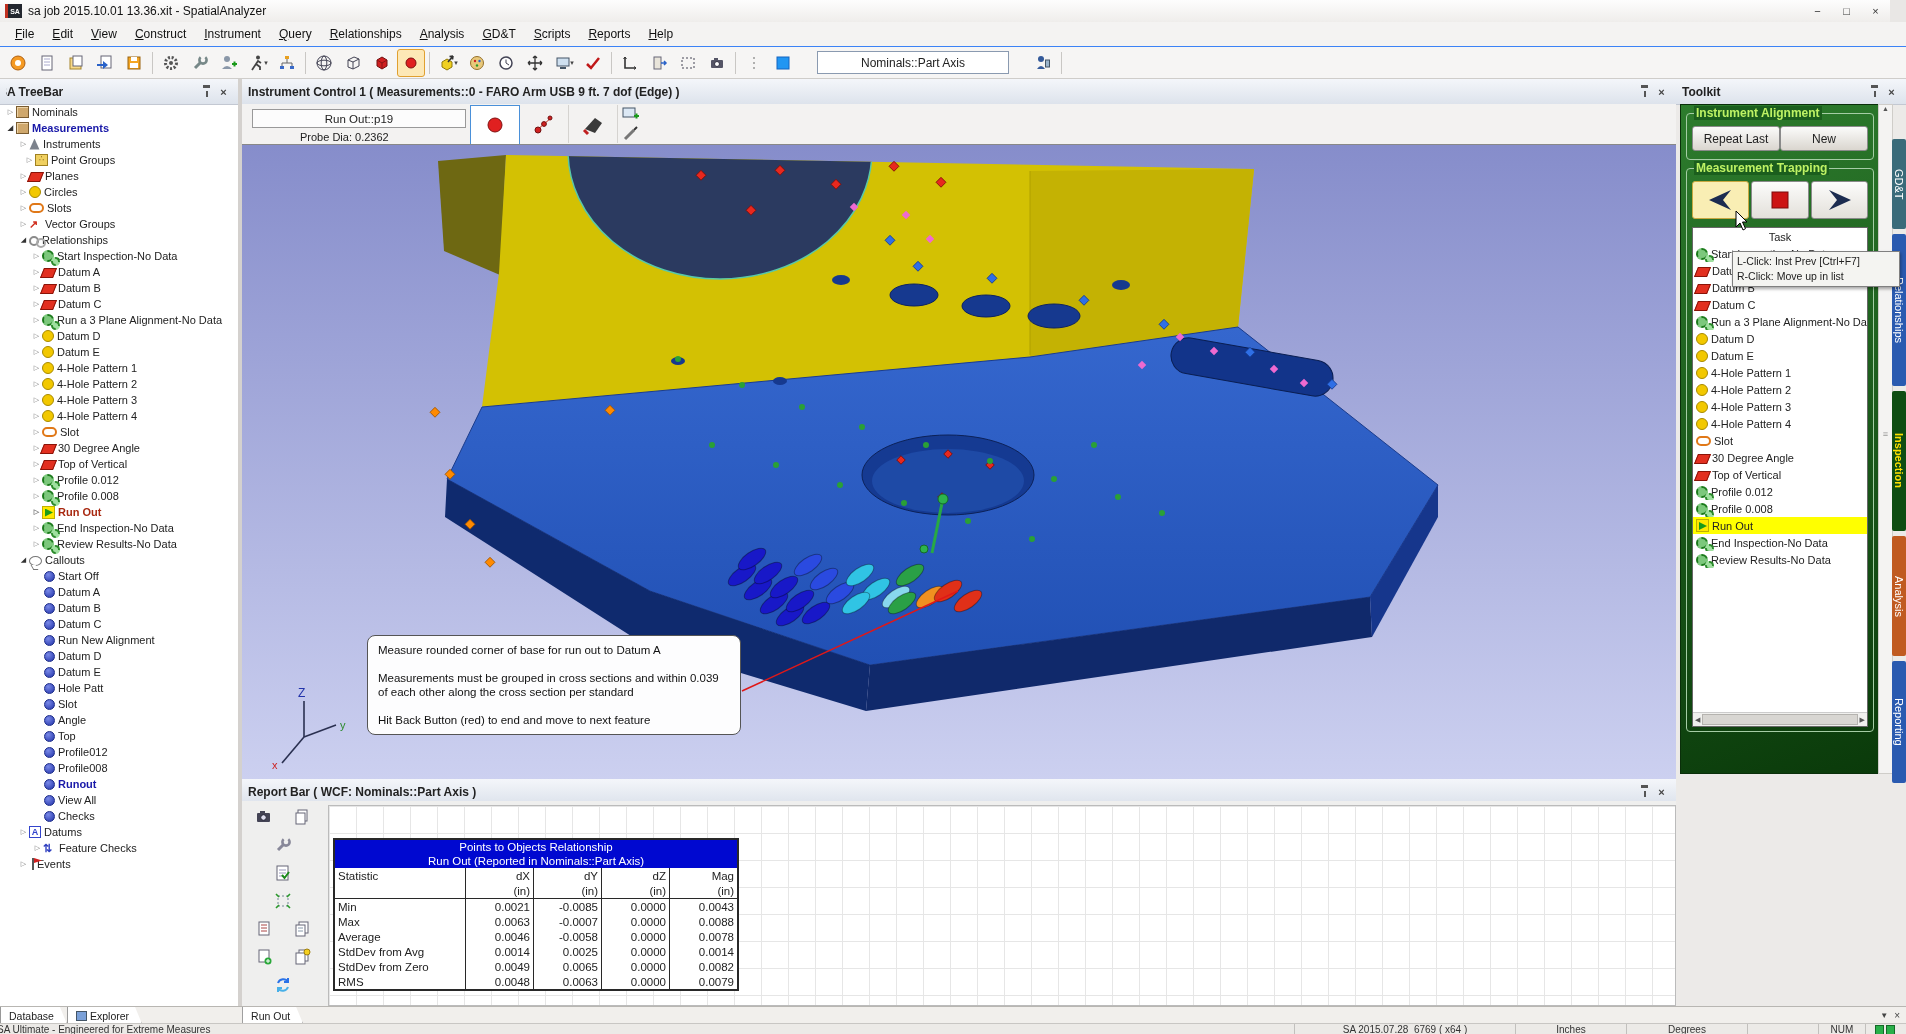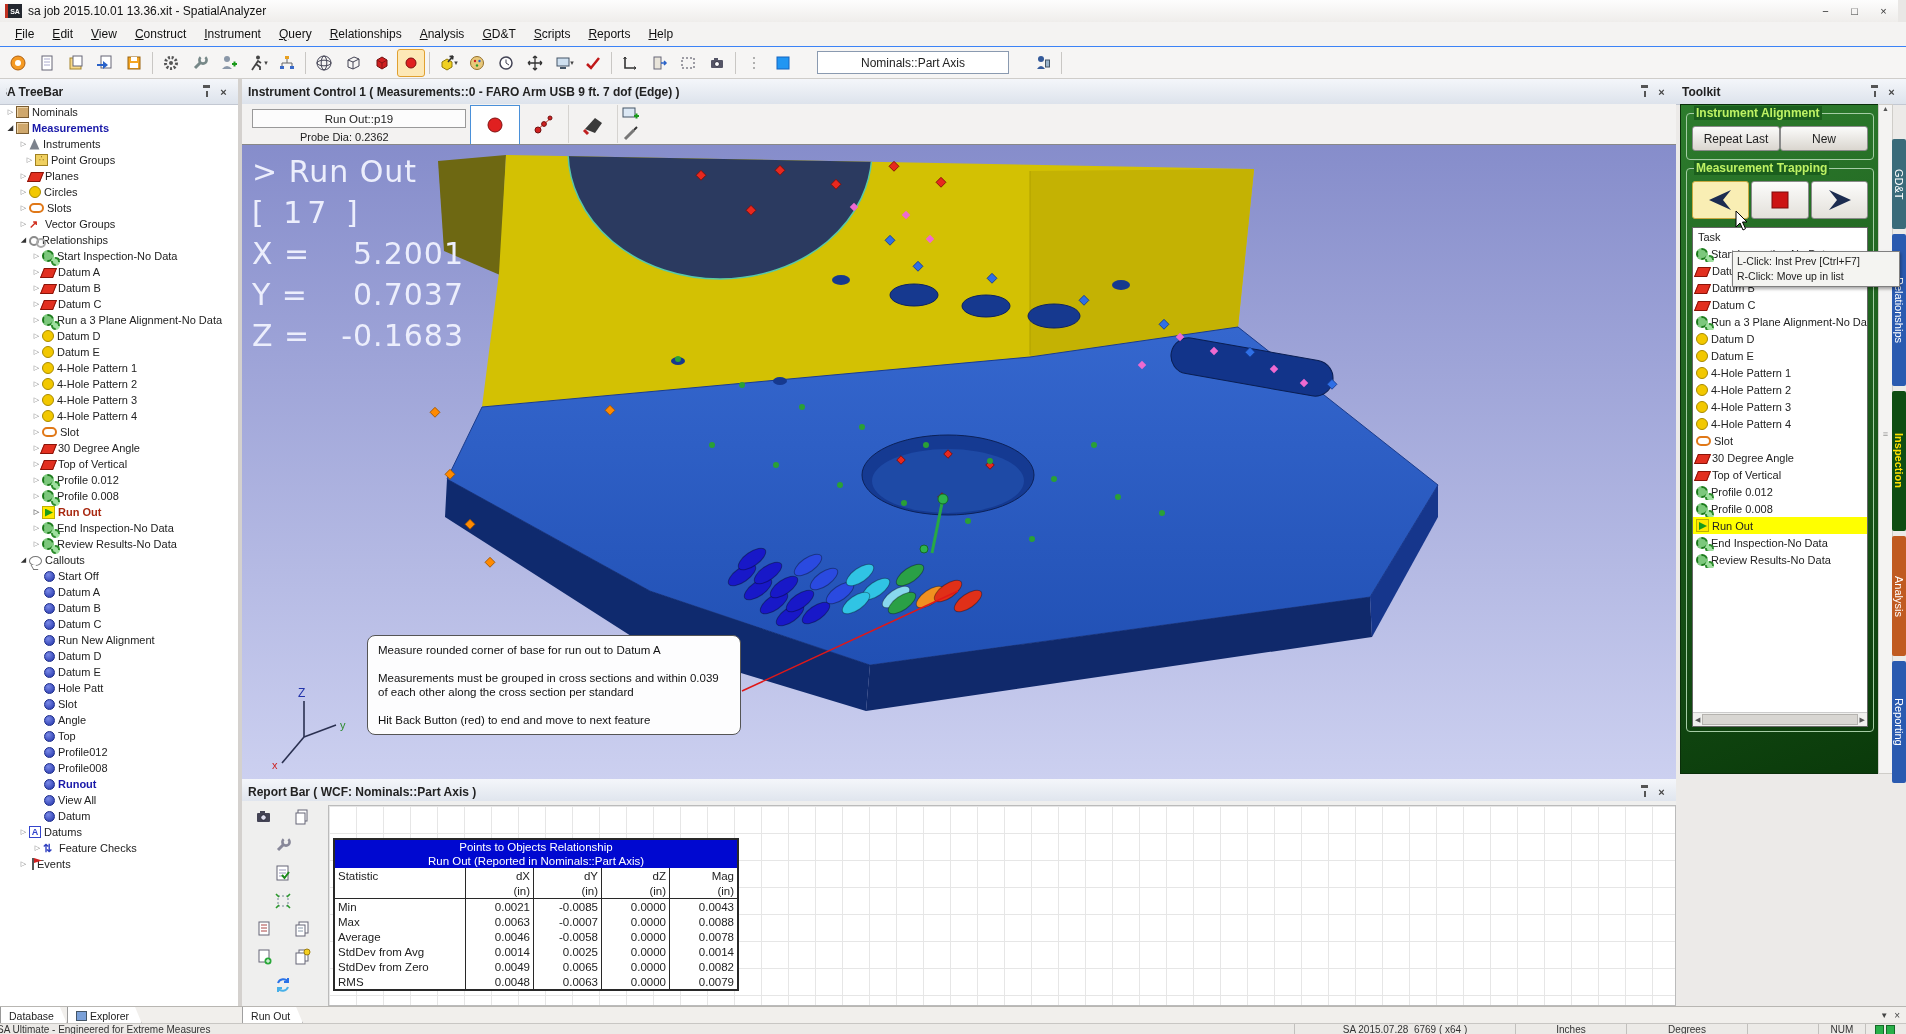--- a/index.html
+++ b/index.html
@@ -1,19 +1,19 @@
 <!DOCTYPE html>
 <html><head>
 <meta charset="utf-8">
 <style>
   html,body{margin:0;padding:0;background:#555;}
   .app{position:relative;width:1906px;height:1034px;background:#e9e7e5;
        font-family:"Liberation Sans",sans-serif;overflow:hidden;color:#222;}
   
-  .titlebar{position:absolute;left:0;top:0;right:8px;height:22px;
+  .titlebar{position:absolute;left:0;top:0;right:16px;height:22px;
     background:linear-gradient(#fdfdfd,#efedeb);border-bottom:1px solid #d8d4d0;
     display:flex;align-items:center;}
   .app-icon{width:14px;height:14px;margin:0 6px 0 5px;background:#23272f;color:#fff;
     font-size:7px;font-weight:bold;display:flex;align-items:center;justify-content:center;
     border-left:3px solid #c03020;flex:none;}
   .title-text{font-size:12px;color:#111;white-space:nowrap;}
   .win-btns{margin-left:auto;display:flex;height:100%;}
   .win-btn{width:29px;display:flex;align-items:center;justify-content:center;
     font-size:11px;color:#333;}
   
@@ -621,21 +621,21 @@
           <span>Runout</span>
         </div>
         <div class="tree-row " style="padding-left:31px">
           <span class="exp exp-n"></span>
           <span class="ti ti-dot"></span>
           <span>View All</span>
         </div>
         <div class="tree-row " style="padding-left:31px">
           <span class="exp exp-n"></span>
           <span class="ti ti-dot"></span>
-          <span>Datum</span>
+          <span>Checks</span>
         </div>
         <div class="tree-row " style="padding-left:18px">
           <span class="exp exp-c">▷</span>
           <span class="ti ti-datumA"></span>
           <span>Datums</span>
         </div>
         <div class="tree-row " style="padding-left:32px">
           <span class="exp exp-c">▷</span>
           <span class="ti ti-fc"></span>
           <span>Feature Checks</span>
@@ -833,38 +833,20 @@
         <g stroke="#2a3050" stroke-width="1.6" fill="none">
           <line x1="62" y1="592" x2="62" y2="556"></line>
             <line x1="62" y1="592" x2="94" y2="580"></line>
             <line x1="62" y1="592" x2="40" y2="618"></line>
           <text x="56" y="552" font-size="12" stroke="none" fill="#2233aa">Z</text>
           <text x="98" y="584" font-size="11" stroke="none" fill="#2a8a2a">y</text>
           <text x="30" y="624" font-size="11" stroke="none" fill="#cc2222">x</text>
         </g>
       </svg>
 
-      <div class="overlay">
-        <div>&gt; Run Out</div>
-        <div class="ov-count">[ 17 ]</div>
-        <div id="ov-rows">
-            <div class="ov-row">
-              <span class="ov-l">X =</span>
-              <span class="ov-v">5.2001</span>
-            </div>
-            <div class="ov-row">
-              <span class="ov-l">Y =</span>
-              <span class="ov-v">0.7037</span>
-            </div>
-            <div class="ov-row">
-              <span class="ov-l">Z =</span>
-              <span class="ov-v">-0.1683</span>
-            </div>
-          </div>
-      </div>
 
       <div class="callout">
         <p>Measure rounded corner of base for run out to Datum A</p>
         <p>Measurements must be grouped in cross sections and within 0.039 of each other along the cross section per standard</p>
         <p>Hit Back Button (red) to end and move to next feature</p>
       </div>
     </div>
 
     <div class="report-head panel-head">
       <div class="ph-title">Report Bar ( WCF: Nominals::Part Axis )</div>
@@ -1027,21 +1009,21 @@
 
     <div class="tk-body">
       <div class="tk-group">
         <div class="tk-glabel">Instrument Alignment</div>
         <div class="tk-btnrow">
           <div class="tk-btn">Repeat Last</div>
           <div class="tk-btn">New</div>
         </div>
       </div>
 
-      <div class="tk-group" style="padding-bottom:4px;">
+      <div class="tk-group" style="padding-bottom:4px;text-align:center;">
         <div class="tk-glabel">Measurement Trapping</div>
         <div class="trap-row">
           <div class="trap-btn hl">
             <svg width="40" height="26" viewBox="0 0 40 26">
                 <polygon points="30,3 8,13 30,23 22,13" fill="#1c2c50"></polygon>
               </svg>
           </div>
           <div class="trap-btn">
             <svg width="40" height="26" viewBox="0 0 40 26">
                 <rect x="12" y="5" width="16" height="16" fill="#cc1414" stroke="#7a0c0c"></rect>

